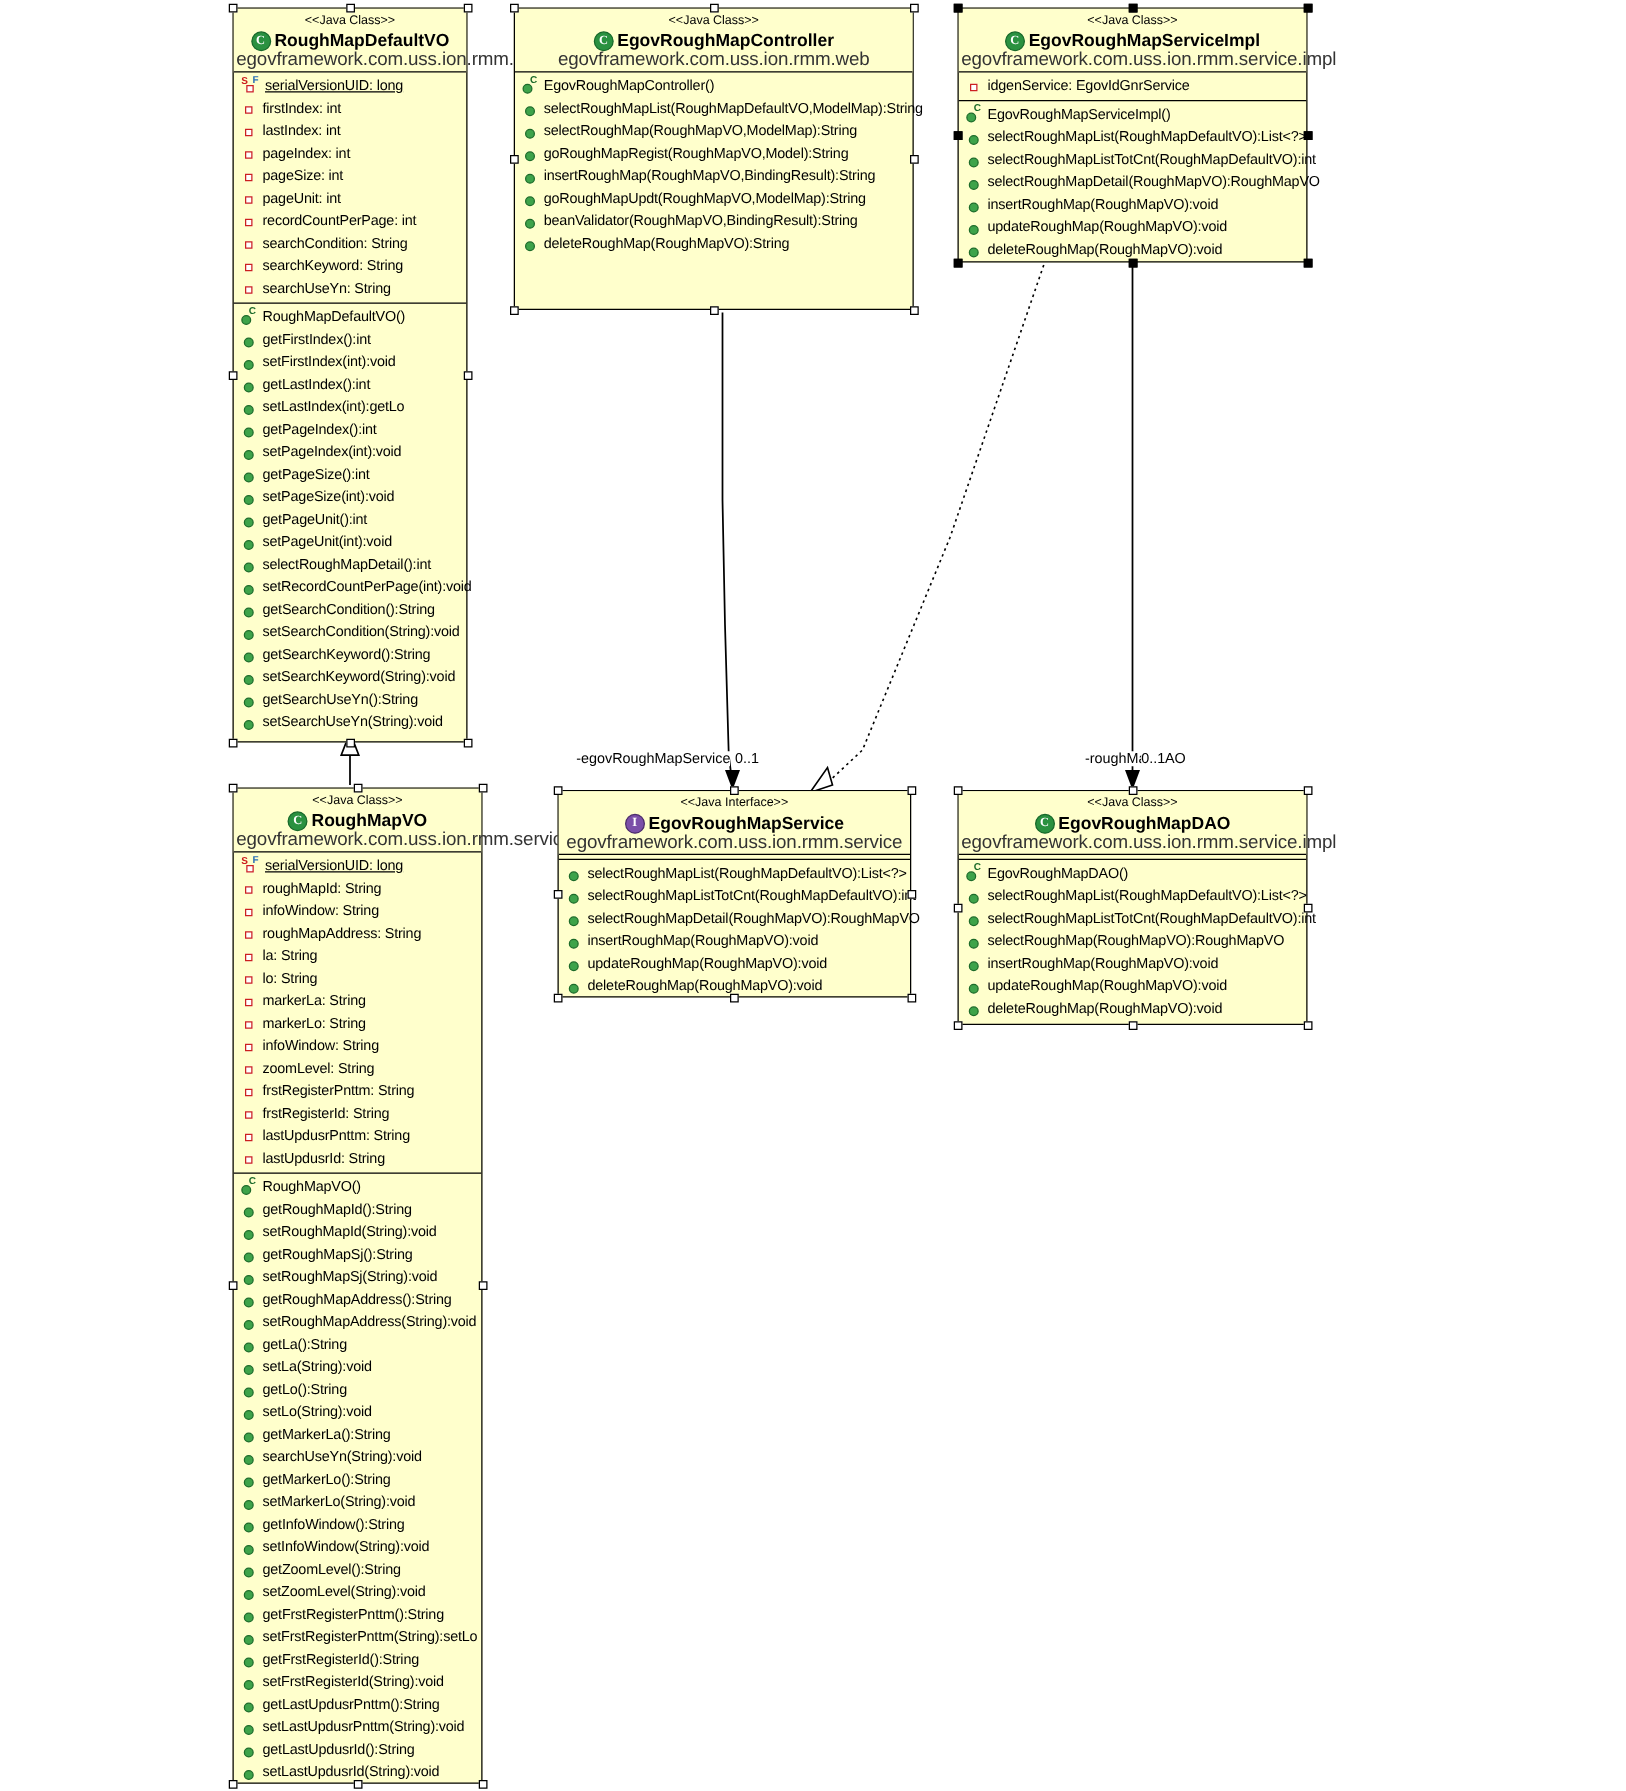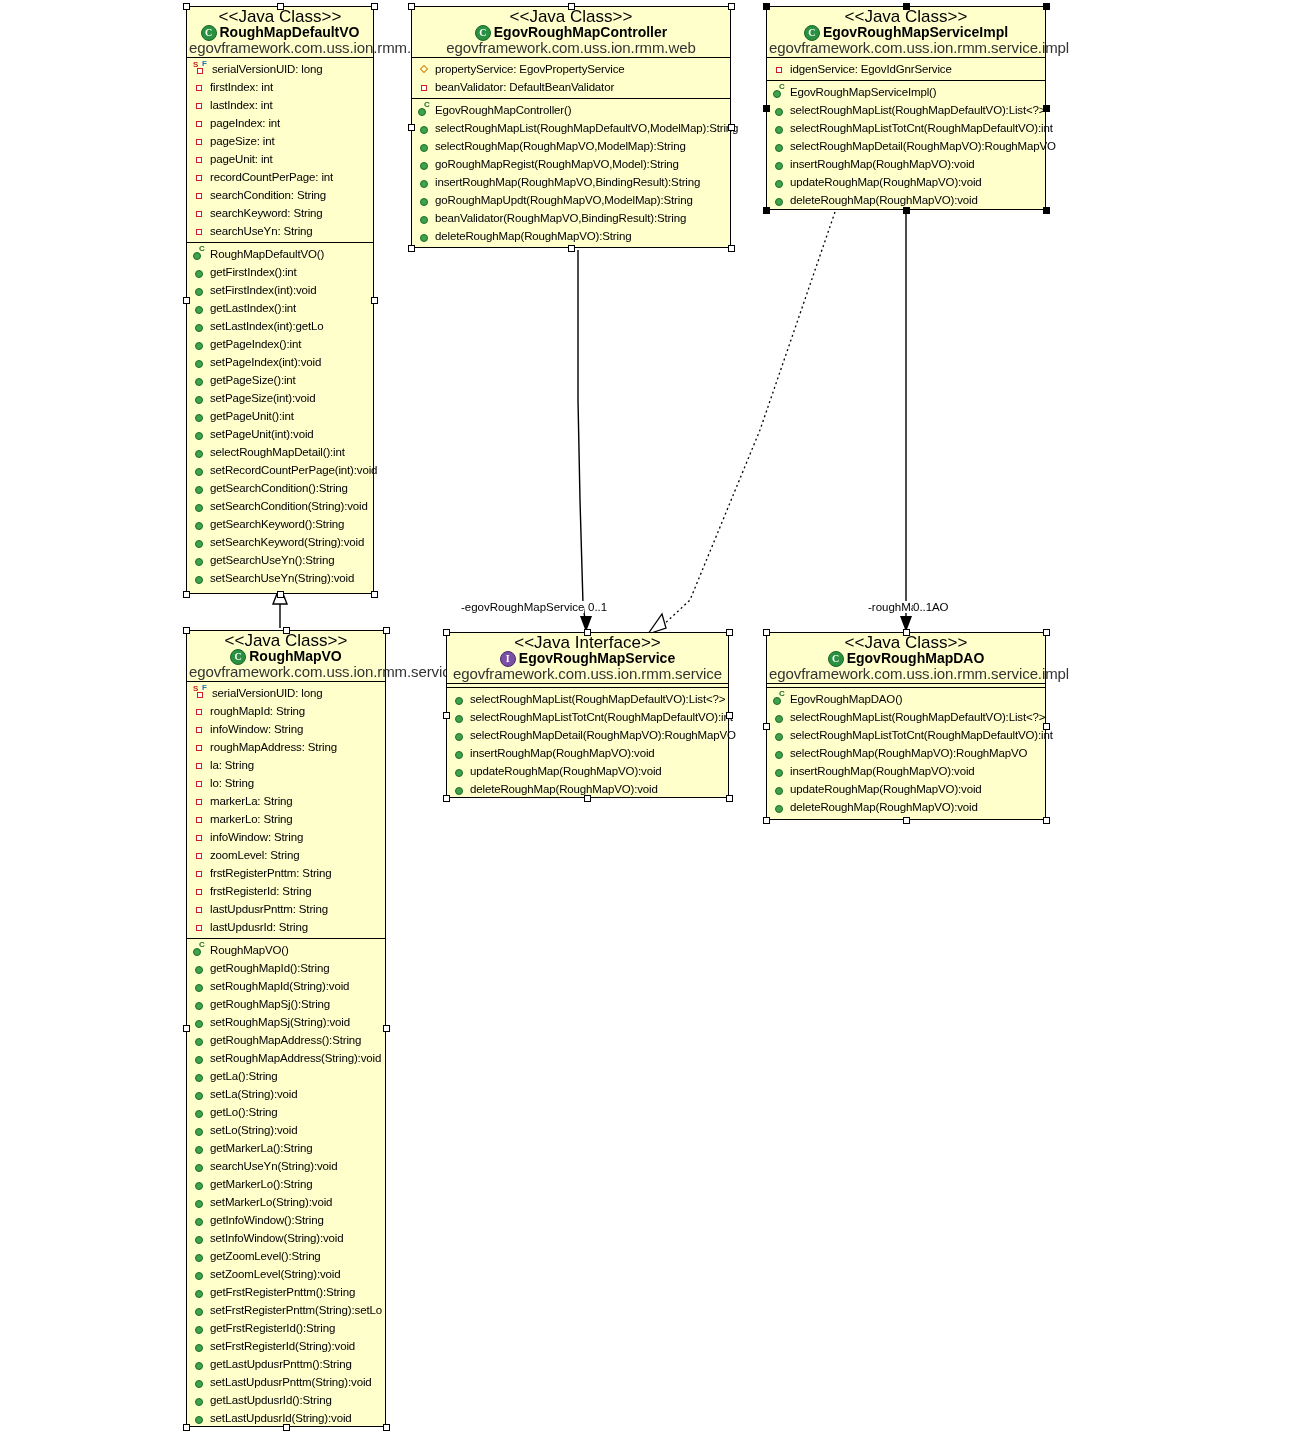--- a/index.html
+++ b/index.html
@@ -15,40 +15,40 @@
     border:1.6px solid #000000;
     box-sizing:border-box;
     z-index:5;
   }
   .uml-header{
     text-align:center;
     padding:3px 2px 3px 2px;
     border-bottom:1.6px solid #000000;
     background:#ffffcc;
   }
-  .stereotype{font-size:17px;color:#000;line-height:14px;}
+  .stereotype{font-size:10px;color:#000;line-height:14px;}
   .cls-name{
     font-size:14px;font-weight:bold;color:#000;line-height:17px;
     display:flex;align-items:center;justify-content:center;gap:3px;
   }
   .pkg{font-size:15px;color:#333;line-height:13px;letter-spacing:-0.1px;}
   .compartment{
     padding:2px 0 2px 0;
     border-bottom:1.6px solid #000000;
   }
   .compartment.last{border-bottom:none;}
   .compartment.empty{padding:0;height:3px;}
   .row{
     display:flex;align-items:center;
     font-size:11.5px;color:#000;
     line-height:18px;height:18px;
     padding-left:6px;white-space:nowrap;
   }
   .row .txt{letter-spacing:-0.15px;}
-  .row .txt.underline{}
+  .row .txt.underline{text-decoration:underline;}
 
   
   .ico{
     width:13px;min-width:13px;height:13px;
     margin-right:4px;position:relative;
     display:inline-block;
   }
   
   .ico-private::before{
     content:"";position:absolute;left:3px;top:4px;
@@ -471,30 +471,20 @@
   </div>
 
 <div class="uml-box" id="box-egovRoughMapController" style="left:411px;top:6px;width:320px;height:242px;">
     <div class="uml-header">
       <div class="stereotype">&lt;&lt;Java Class&gt;&gt;</div>
       <div class="cls-name">
         <span class="badge badge-class">C</span>
         <span>EgovRoughMapController</span>
       </div>
       <div class="pkg">egovframework.com.uss.ion.rmm.web</div>
-    </div>
-    <div class="compartment">
-      <div class="row">
-        <span class="ico ico-protected"></span>
-        <span class="txt">propertyService: EgovPropertyService</span>
-      </div>
-      <div class="row">
-        <span class="ico ico-private"></span>
-        <span class="txt">beanValidator: DefaultBeanValidator</span>
-      </div>
     </div>
     <div class="compartment last">
       <div class="row">
         <span class="ico ico-ctor">
           <span class="ctor-c">C</span>
         </span>
         <span class="txt">EgovRoughMapController()</span>
       </div>
       <div class="row">
         <span class="ico ico-public"></span>

